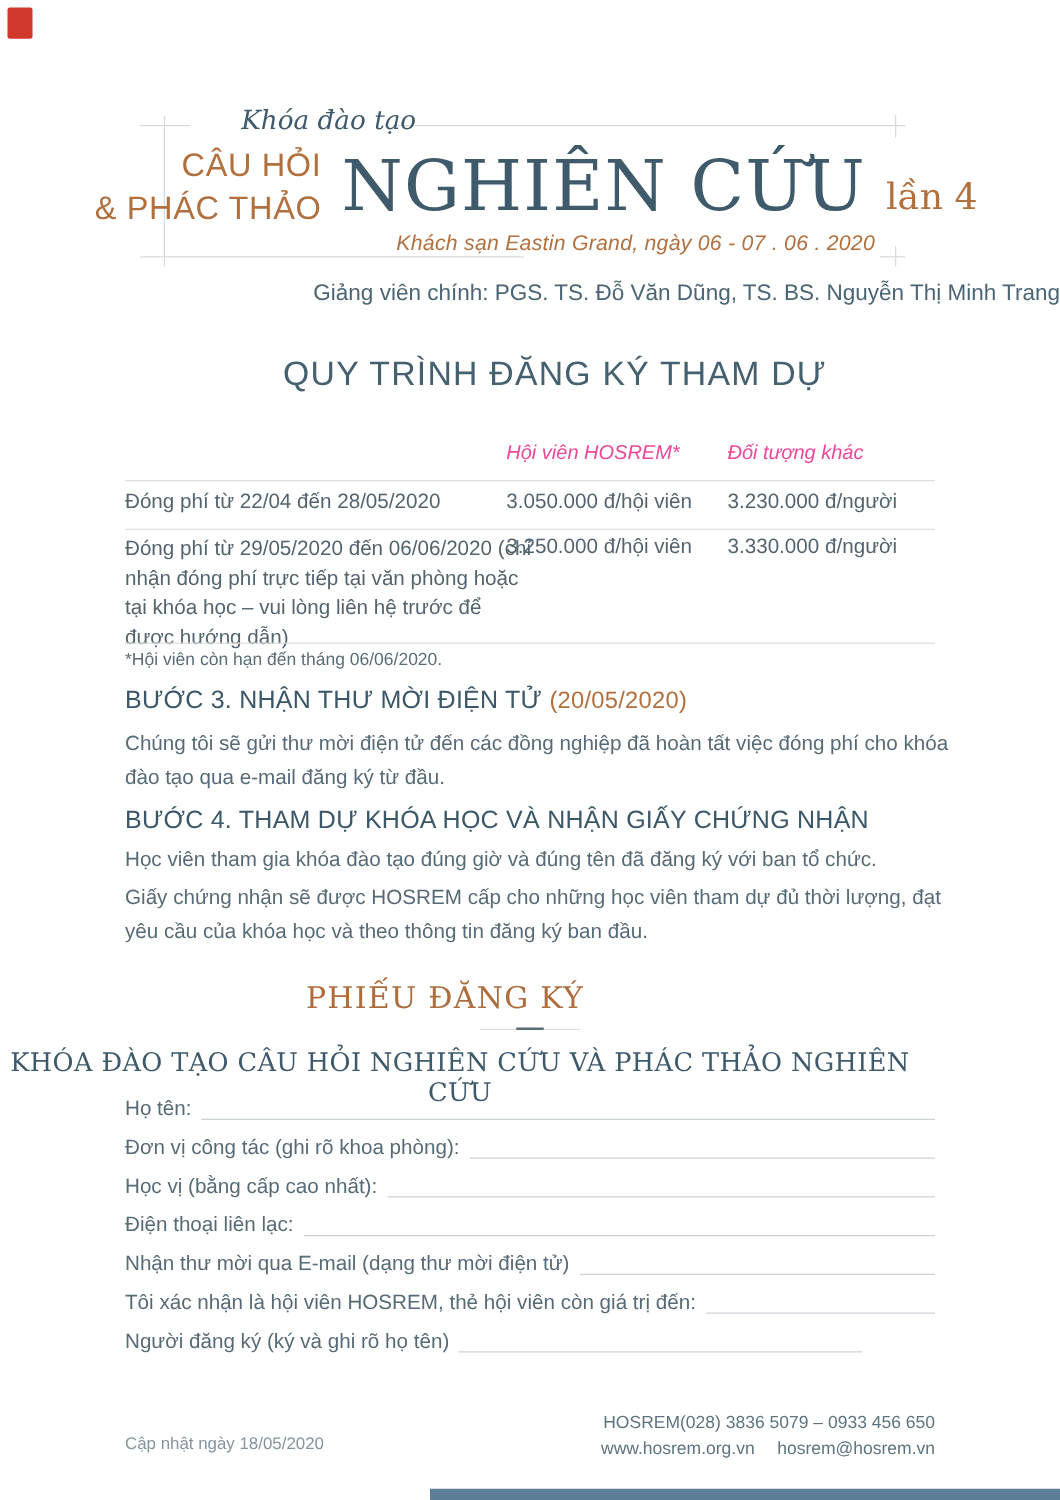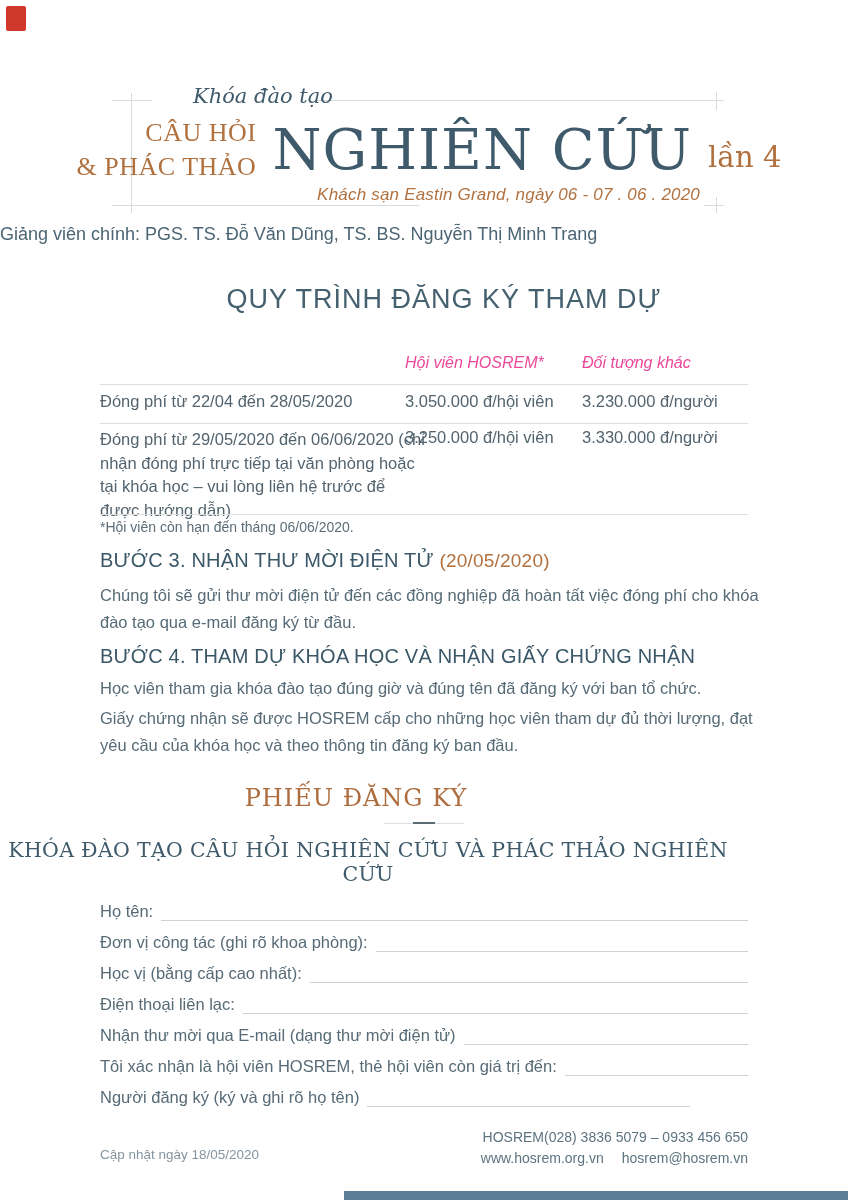--- a/index.html
+++ b/index.html
@@ -5,47 +5,47 @@
   html,body{margin:0;padding:0;background:#ffffff;}
   .page{position:relative;width:848px;height:1200px;background:#fff;overflow:hidden;
         font-family:"Liberation Sans",sans-serif;}
   .abs{position:absolute;}
   .mark{position:absolute;background:#d6dbde;}
   
   .eyebrow{left:193px;top:84px;font-family:"DejaVu Serif",serif;font-style:italic;
            font-size:21px;color:#3e5a6b;}
   .title-row{left:0;top:116px;width:848px;display:flex;justify-content:center;
              align-items:center;gap:16px;padding-left:10px;box-sizing:border-box;}
-  .title-left{text-align:right;font-family:Liberation Serif, serif;font-size:26px;
+  .title-left{text-align:right;font-family:Liberation Sans, sans-serif;font-size:26px;
               line-height:1.3;color:#b1713f;letter-spacing:.5px;}
   .title-main{font-family:"DejaVu Serif",serif;font-size:56px;color:#3e5a6b;letter-spacing:1px;}
   .title-suffix{font-family:"DejaVu Serif",serif;font-size:29px;color:#b1713f;
                 align-self:flex-end;margin-bottom:10px;}
   .venue{top:185px;right:148px;font-style:italic;font-size:17px;color:#b1713f;letter-spacing:.2px;}
-  .instructors{top:224px;left:0;width:848px;text-align:left;font-size:18px;color:#4b6574;}
+  .instructors{top:224px;left:0;width:848px;text-align:right;font-size:18px;color:#4b6574;}
   .section-title{top:284px;left:0;width:848px;text-align:center;font-size:27px;
                  color:#45616f;letter-spacing:1px;padding-left:20px;}
   
   .th{font-style:italic;font-size:16px;color:#ec4899;}
   .rule{position:absolute;left:100px;width:648px;height:1px;background:#e0deda;}
   .cell{font-size:16.5px;color:#53646f;}
   .row2-col1{width:326px;line-height:23.5px;}
   .footnote{top:519px;left:100px;font-size:14px;color:#5c6d78;}
   
   .step-h{left:100px;font-size:20px;color:#3b5868;letter-spacing:.2px;}
   .step-note{color:#b1713f;font-size:19px;}
   .para{left:100px;width:660px;font-size:16.5px;line-height:27px;color:#576b77;}
   
   .phieu{top:784px;left:0;width:712px;text-align:center;font-family:"DejaVu Serif",serif;
          font-size:24px;color:#ad6d3e;letter-spacing:1px;}
   .form-subtitle{top:838px;left:0;width:736px;text-align:center;font-family:"DejaVu Serif",serif;
                  font-size:20.5px;color:#3e5a6b;letter-spacing:.3px;}
   .form{top:878px;left:100px;width:648px;}
   .frow{display:flex;align-items:baseline;height:31px;}
-  .flabel{font-size:16.5px;color:#576b77;white-space:nowrap;margin-top:24px;}
+  .flabel{font-size:16.5px;color:#576b77;white-space:nowrap;}
   .fline{flex:1;margin-left:8px;border-bottom:1px solid #ccd3d7;position:relative;top:4px;height:12px;}
   .frow:last-child .fline{margin-right:58px;}
   
   .div-line{top:823px;left:384px;width:80px;height:1px;background:#dde1e3;}
   .div-dash{top:822px;left:413px;width:22px;height:2px;background:#5a6b73;}
   
   .updated{left:100px;top:1147px;font-size:13.5px;color:#8495a0;}
   .fright{right:100px;font-size:14px;color:#5d7480;display:flex;}
   .fr1{top:1129px;}
   .fr2{top:1150px;gap:18px;}

